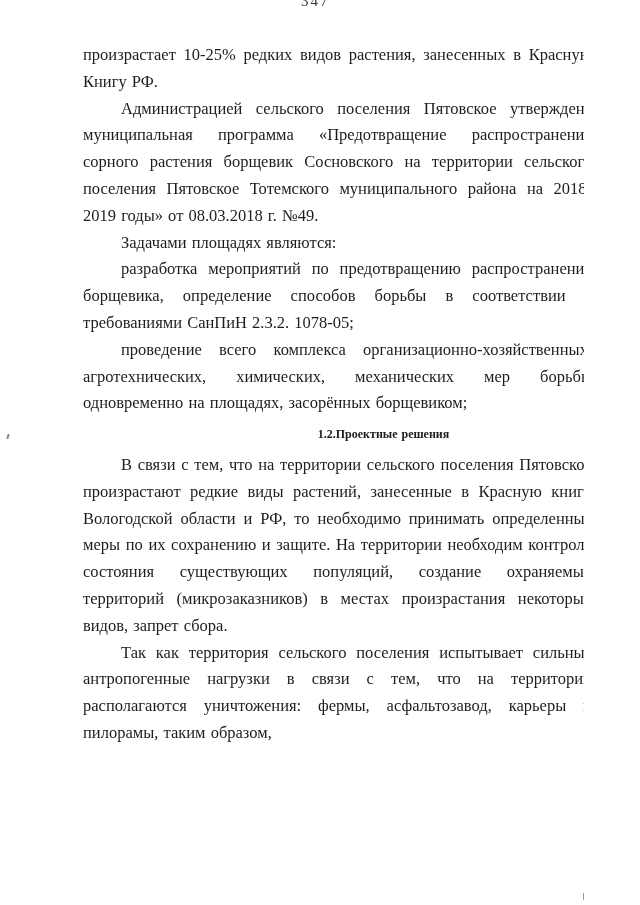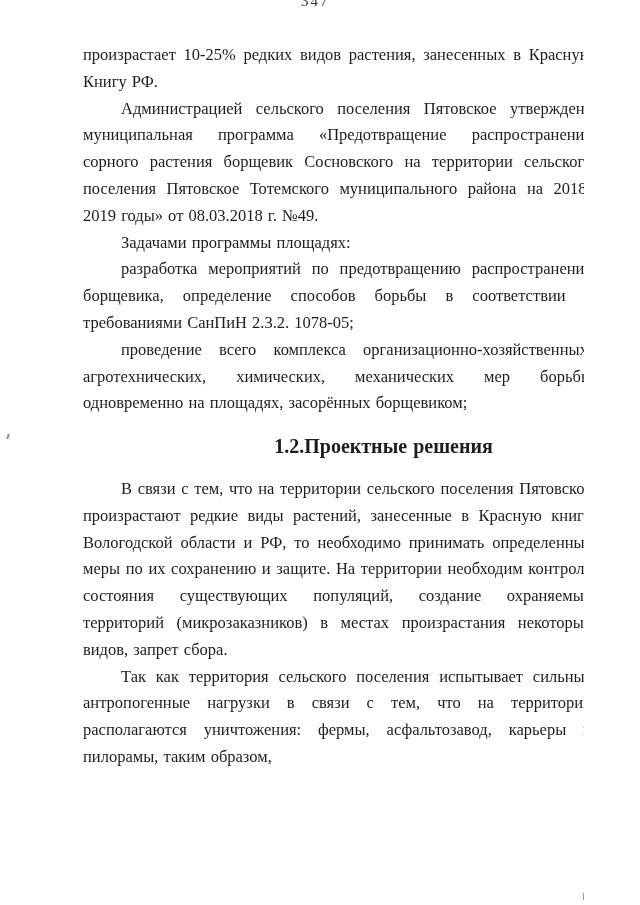--- a/index.html
+++ b/index.html
@@ -37,22 +37,22 @@
     word-spacing: 1px;
   }
   .content p {
     margin: 0;
     text-indent: 38px;
   }
   .content p.noindent {
     text-indent: 0;
   }
   .content h2 {
-    margin: 16px;
-    font-size: 20px;
+    margin: 4px;
+    font-size: 12px;
     line-height: 26.8px;
     font-weight: bold;
     text-align: center;
     padding-left: 92px;
     font-family: Liberation Serif, serif;
   }
   .artifact-left-tick {
     position: absolute;
     left: 7px;
     top: 434px;
@@ -75,21 +75,21 @@
 
 <div class="page">
 
   <div class="page-number">
     <span>347</span>
   </div>
 
   <div class="content">
     <p class="noindent">произрастает 10-25% редких видов растения, занесенных в Красную Книгу РФ.</p>
     <p>Администрацией сельского поселения Пятовское утверждена муниципальная программа «Предотвращение распространения сорного растения борщевик Сосновского на территории сельского поселения Пятовское Тотемского муниципального района на 2018-2019 годы» от 08.03.2018 г. №49.</p>
-    <p>Задачами программы площадях:</p>
+    <p>Задачами площадях являются:</p>
     <p>разработка мероприятий по предотвращению распространения борщевика, определение способов борьбы в соответствии с требованиями СанПиН 2.3.2. 1078-05;</p>
     <p>проведение всего комплекса организационно-хозяйственных, агротехнических, химических, механических мер борьбы одновременно на площадях, засорённых борщевиком;</p>
     <h2>1.2.Проектные решения</h2>
     <p>В связи с тем, что на территории сельского поселения Пятовское произрастают редкие виды растений, занесенные в Красную книгу Вологодской области и РФ, то необходимо принимать определенные меры по их сохранению и защите. На территории необходим контроль состояния существующих популяций, создание охраняемых территорий (микрозаказников) в местах произрастания некоторых видов, запрет сбора.</p>
     <p>Так как территория сельского поселения испытывает сильные антропогенные нагрузки в связи с тем, что на территории располагаются уничтожения: фермы, асфальтозавод, карьеры и пилорамы, таким образом,</p>
   </div>
 
   <div class="artifact-left-tick"></div>
   <div class="artifact-bottom-tick"></div>
 

